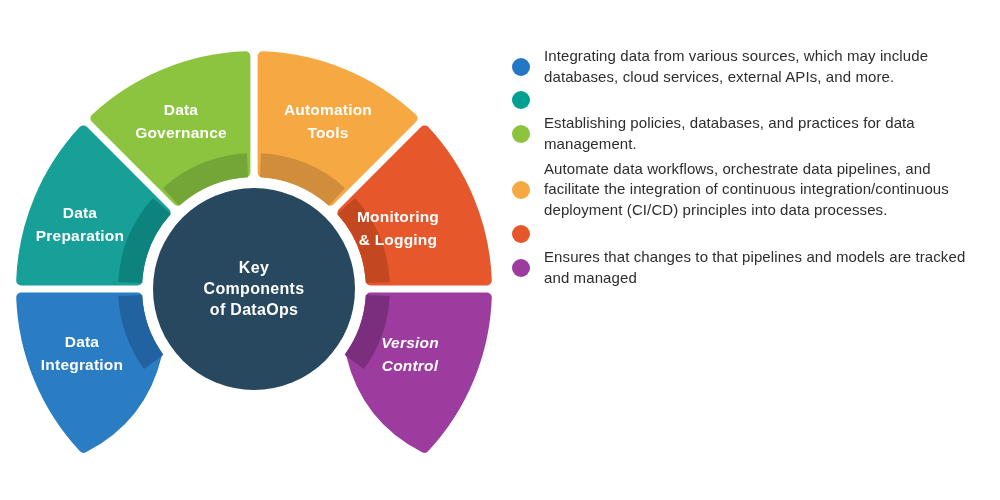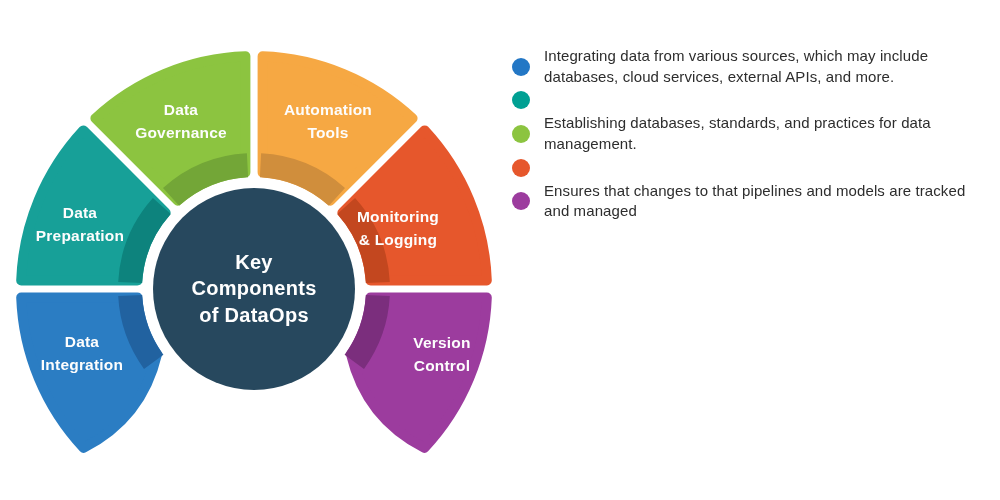--- a/index.html
+++ b/index.html
@@ -4,21 +4,21 @@
 <style>
   html,body{margin:0;padding:0;background:#ffffff;}
   .page{position:relative;width:1000px;height:500px;background:#ffffff;overflow:hidden;
         font-family:"Liberation Sans", sans-serif;}
   .wheel-wrap{position:absolute;left:0;top:0;width:500px;height:500px;}
   .wheel-wrap svg{position:absolute;left:0;top:0;}
   .seg-label{position:absolute;transform:translate(-50%,-50%);color:#fdfdfd;
         font-weight:bold;font-size:15.5px;line-height:1.5;text-align:center;
         white-space:pre-line;letter-spacing:.2px;}
   .center-label{position:absolute;transform:translate(-50%,-50%);color:#ffffff;
-        font-weight:bold;font-size:20px;line-height:1.32;text-align:center;
+        font-weight:bold;font-size:16px;line-height:1.32;text-align:center;
         white-space:pre-line;letter-spacing:.3px;}
   .legend{position:absolute;left:512px;top:46px;width:468px;display:flex;
         flex-direction:column;gap:4px;}
   .legend-item{display:flex;align-items:center;}
   .legend-dot{flex:0 0 18px;width:18px;height:18px;margin-right:14px;}
   .legend-text{font-size:15px;line-height:1.38;color:#2d2d2d;max-width:428px;
         letter-spacing:.1px;}
 </style>
 </head>
 <body>
@@ -66,21 +66,21 @@
     <div class="seg-label" style="left:181px;top:121px;">Data
 Governance</div>
     <div class="seg-label" style="left:328px;top:121px;">Automation
 Tools</div>
     <div class="seg-label" style="left:80px;top:224px;">Data
 Preparation</div>
     <div class="seg-label" style="left:398px;top:228px;">Monitoring
 &amp; Logging</div>
     <div class="seg-label" style="left:82px;top:353px;">Data
 Integration</div>
-    <div class="seg-label" style="left:442px;top:354px;">Version
+    <div class="seg-label" style="left:410px;top:354px;font-style:italic;">Version
 Control</div>
 
     <div class="center-label" style="left:254px;top:289px;">Key
 Components
 of DataOps</div>
   </div>
 
   <div class="legend">
 
     <div class="legend-item">
@@ -93,23 +93,29 @@
     <div class="legend-item">
       <svg class="legend-dot" viewBox="0 0 18 18">
         <circle cx="9" cy="9" r="9" fill="#00A093"></circle>
       </svg>
     </div>
 
     <div class="legend-item">
       <svg class="legend-dot" viewBox="0 0 18 18">
         <circle cx="9" cy="9" r="9" fill="#8CC440"></circle>
       </svg>
-      <div class="legend-text">Establishing databases, standards, and practices for data management.</div>
+      <div class="legend-text">Establishing policies, databases, and practices for data management.</div>
     </div>
 
+    <div class="legend-item">
+      <svg class="legend-dot" viewBox="0 0 18 18">
+        <circle cx="9" cy="9" r="9" fill="#F6A843"></circle>
+      </svg>
+      <div class="legend-text">Automate data workflows, orchestrate data pipelines, and facilitate the integration of continuous integration/continuous deployment (CI/CD) principles into data processes.</div>
+    </div>
 
     <div class="legend-item">
       <svg class="legend-dot" viewBox="0 0 18 18">
         <circle cx="9" cy="9" r="9" fill="#E6572C"></circle>
       </svg>
     </div>
 
     <div class="legend-item">
       <svg class="legend-dot" viewBox="0 0 18 18">
         <circle cx="9" cy="9" r="9" fill="#9C3C9E"></circle>

